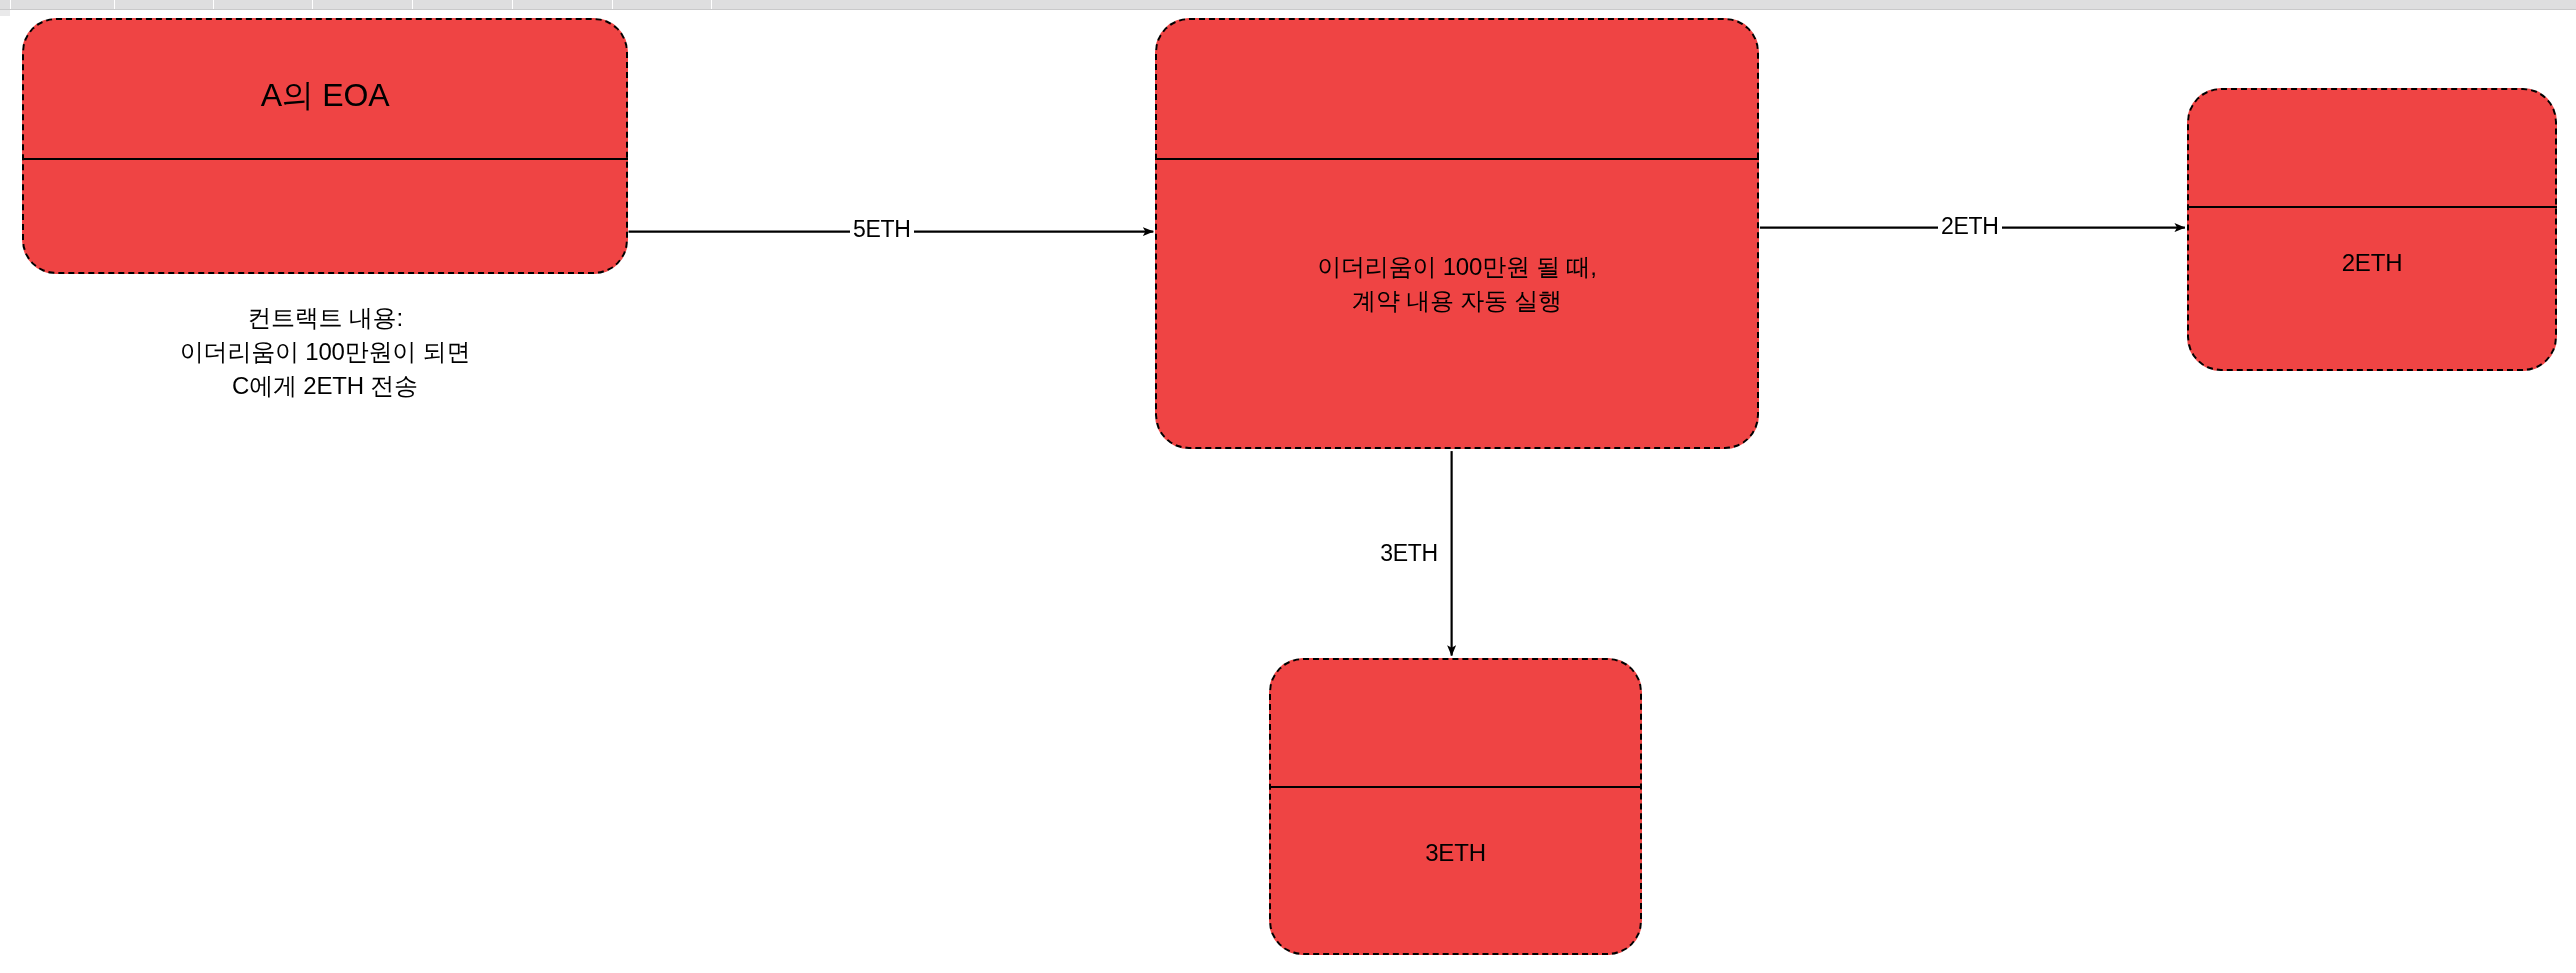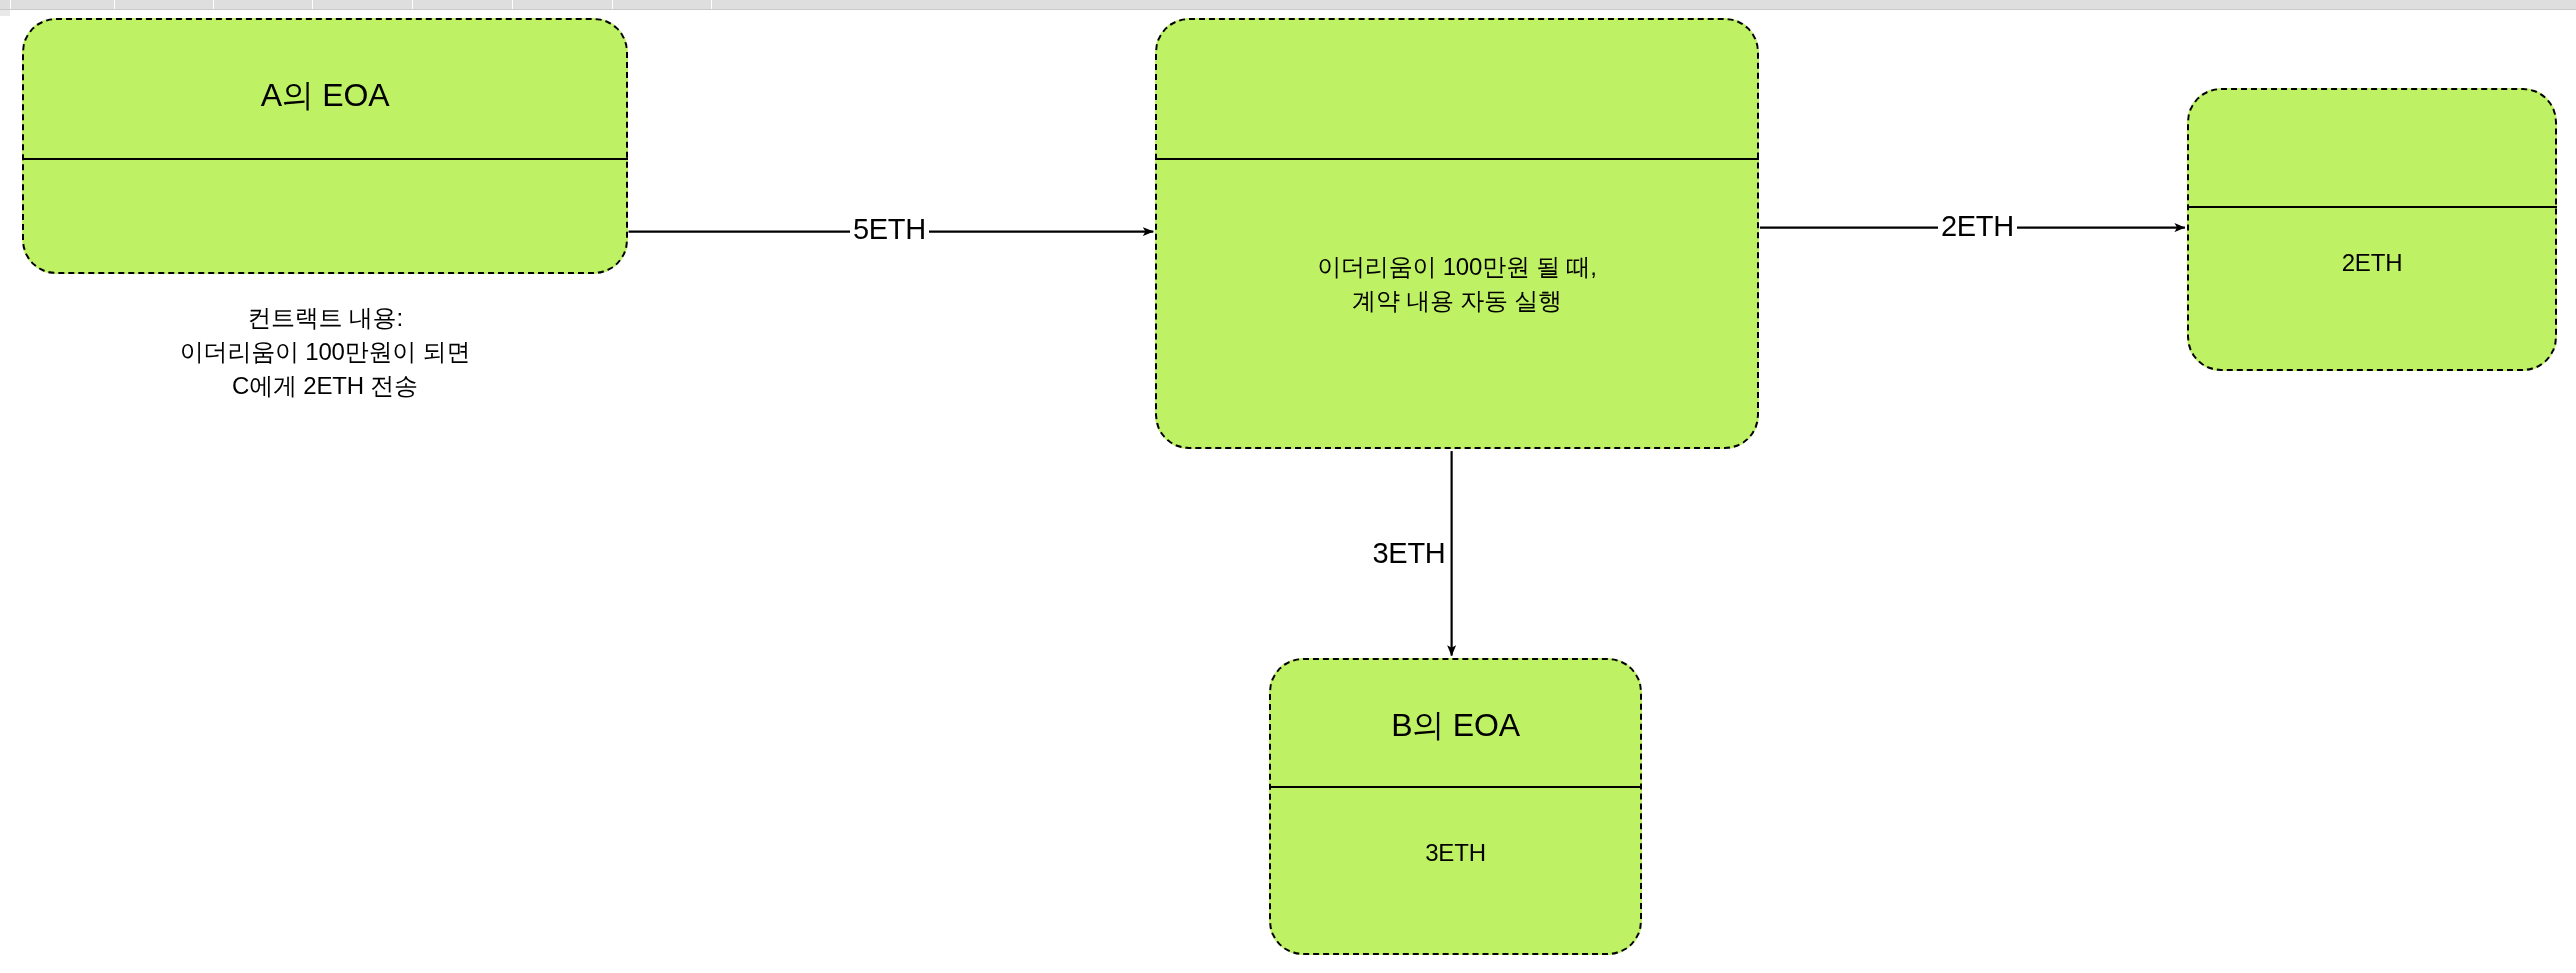--- a/index.html
+++ b/index.html
@@ -43,21 +43,21 @@
     width: 10px;
     height: 6px;
     background: #e9e9ea;
   }
   
   .node {
     position: absolute;
     box-sizing: border-box;
     border: 2.5px dashed #000000;
     border-radius: 34px;
-    background: #bef264;
+    background: #ef4444;
   }
   .node-divider {
     position: absolute;
     left: -2px;
     right: -2px;
     height: 0;
     border-top: 2.5px solid #000000;
   }
   .node-title {
     position: absolute;
@@ -89,21 +89,21 @@
     pointer-events: none;
     overflow: visible;
   }
   .edge-line {
     stroke: #000000;
     stroke-width: 2.2;
     fill: none;
   }
   .edge-label {
     position: absolute;
-    font-size: 29px;
+    font-size: 23px;
     line-height: 29px;
     letter-spacing: -0.3px;
     background: #ffffff;
     padding: 0 3px;
     white-space: nowrap;
   }
 </style>
 </head>
 <body>
 
@@ -149,19 +149,18 @@
     <div class="node-body" style="top:230px;">이더리움이 100만원 될 때,
 계약 내용 자동 실행</div>
   </div>
 
   <div class="node" style="left:2187px; top:88px; width:370px; height:283px;">
     <div class="node-divider" style="top:116px;"></div>
     <div class="node-body" style="top:156px;">2ETH</div>
   </div>
 
   <div class="node" style="left:1269px; top:658px; width:373px; height:297px;">
-    <div class="node-title" style="top:46px;">B의 EOA</div>
     <div class="node-divider" style="top:126px;"></div>
     <div class="node-body" style="top:176px;">3ETH</div>
   </div>
 
 </div>
 
 
 </body></html>

